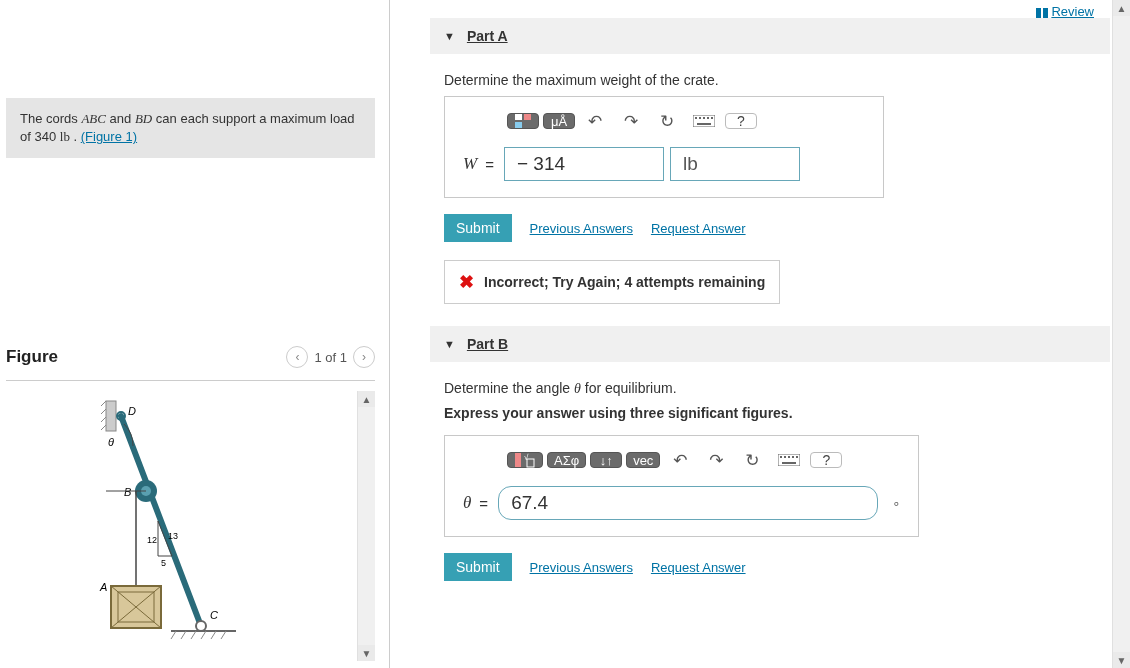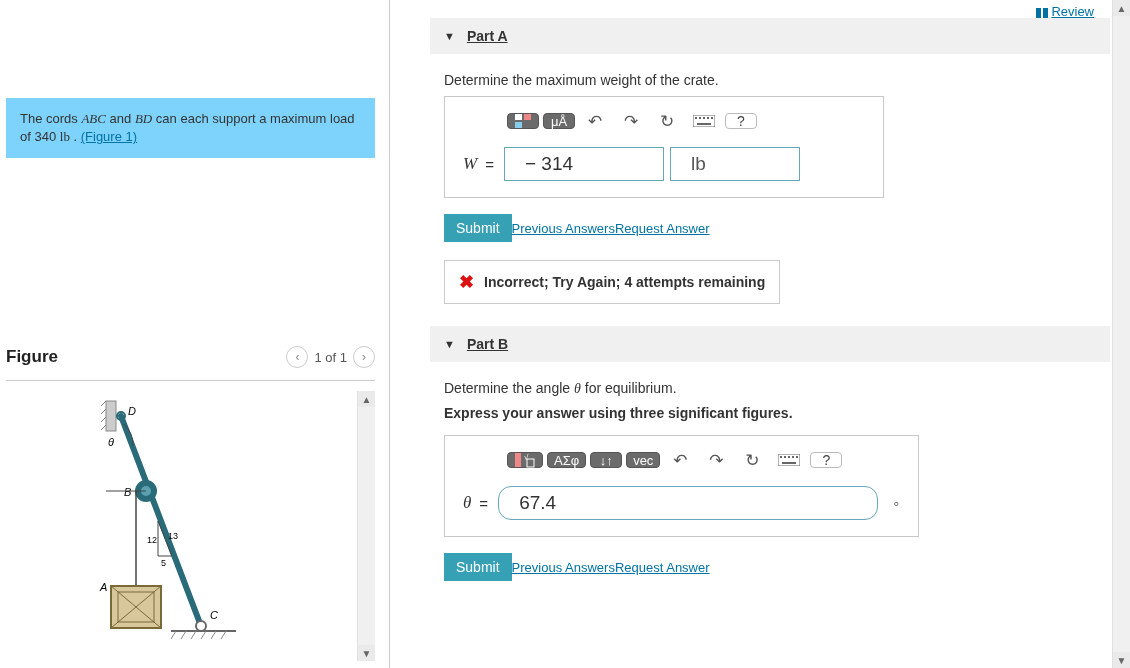--- a/index.html
+++ b/index.html
@@ -1,20 +1,20 @@
 <!DOCTYPE html>
 <html><head>
 <meta charset="utf-8">
 <style>
   * { box-sizing: border-box; margin: 0; padding: 0; }
   body { font-family: Arial, Helvetica, sans-serif; font-size: 13px; color: #333; background: #fff; }
   .page { display: flex; width: 1130px; height: 668px; position: relative; }
   .left-col { width: 390px; padding: 0 14px 0 6px; border-right: 1px solid #ccc; position: relative; }
   .right-col { flex: 1; padding: 0 20px 0 40px; overflow-y: auto; position: relative; }
-  .problem-box { background: #7dd3fc; padding: 12px 14px; margin-top: 98px; font-size: 13px; line-height: 1.4; }
+  .problem-box { background: #e5e5e5; padding: 12px 14px; margin-top: 98px; font-size: 13px; line-height: 1.4; }
   .problem-box .abc { font-style: italic; font-family: 'Times New Roman', serif; }
   .problem-box .lb { font-family: 'Times New Roman', serif; }
   .problem-box a { color: #0073a5; text-decoration: underline; }
   .figure-header { display: flex; align-items: center; justify-content: space-between; margin-top: 188px; border-bottom: 1px solid #ccc; padding-bottom: 12px; }
   .figure-title { font-size: 17px; font-weight: bold; color: #222; }
   .figure-nav { display: flex; align-items: center; gap: 6px; font-size: 13px; color: #555; }
   .nav-btn { width: 22px; height: 22px; border: 1px solid #ccc; border-radius: 50%; background: #fff; color: #888; display: flex; align-items: center; justify-content: center; cursor: pointer; font-size: 12px; }
   .figure-pane { margin-top: 10px; height: 270px; position: relative; display:flex; }
   .figure-img { flex:1; position: relative; }
   .figure-scroll { width: 18px; background: #f0f0f0; border-left: 1px solid #e0e0e0; display:flex; flex-direction:column; align-items:center; justify-content:space-between; }
@@ -32,27 +32,27 @@
   .instr { font-weight:bold; font-size:14px; margin-bottom:14px; }
 
   .answer-box { border:1px solid #c8c8c8; padding:16px 18px; display:inline-block; min-width:440px; }
   .toolbar { display:flex; align-items:center; gap:4px; margin-bottom:18px; margin-left:44px; }
   .tbtn { height:16px; min-width:32px; background:#6b6b6b; border-radius:4px; color:#fff; display:flex; align-items:center; justify-content:center; font-size:13px; padding:0 6px; border:1px solid #555; cursor:pointer; }
   .tbtn.light { background:transparent; border:none; color:#555; font-size:17px; }
   .tbtn.light.box { border:1px solid #bbb; background:#fff; color:#444; font-size:14px; }
   .var-row { display:flex; align-items:center; gap:6px; }
   .var-label { font-style:italic; font-family:'Times New Roman',serif; font-size:17px; margin-right:2px; }
   .eq { font-size:15px; margin-right:4px; }
-  .val-input { border:1px solid #67a7b8; height:34px; font-size:19px; padding:2px 20px; font-family:Arial; color:#333; }
+  .val-input { border:1px solid #67a7b8; height:34px; font-size:19px; padding:2px 12px; font-family:Arial; color:#333; }
   .val-input.wide { width:160px; }
   .val-input.unit { width:130px; color:#555; }
   .val-input.full { width:380px;border-radius:13px; }
   .deg { font-size:13px; color:#666; margin-left:8px; }
 
-  .actions { margin-top:16px; display:flex; align-items:center; }
+  .actions { margin-top:16px; display:flex; align-items:center; gap:18px; }
   .submit-btn { background:#36a0b4; color:#fff; border:none; padding:6px 12px; font-size:14px; cursor:pointer; }
   .link { color:#0073a5; text-decoration:underline; font-size:13px; cursor:pointer; }
 
   .feedback { margin-top:18px; border:1px solid #ccc; padding:10px 14px; display:inline-flex; align-items:center; gap:10px; font-weight:bold; font-size:14px; }
   .feedback .x { color:#d11; font-size:18px; font-weight:bold; }
 
   .outer-scroll { position:absolute; right:0; top:0; bottom:0; width:18px; background:#f0f0f0; border-left:1px solid #e0e0e0; display:flex; flex-direction:column; align-items:center; justify-content:space-between; }
 </style>
 </head>
 <body>

